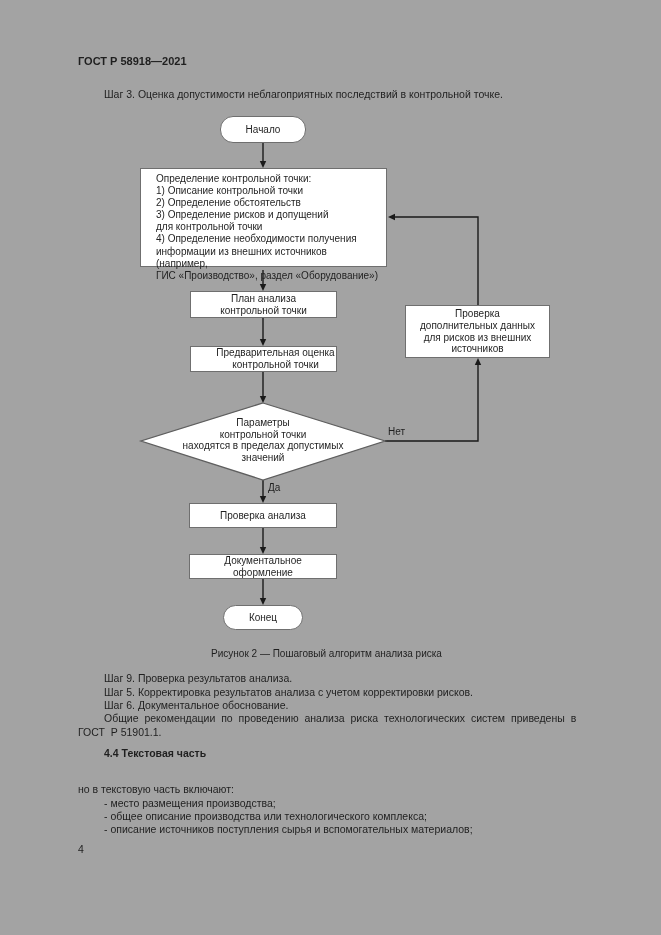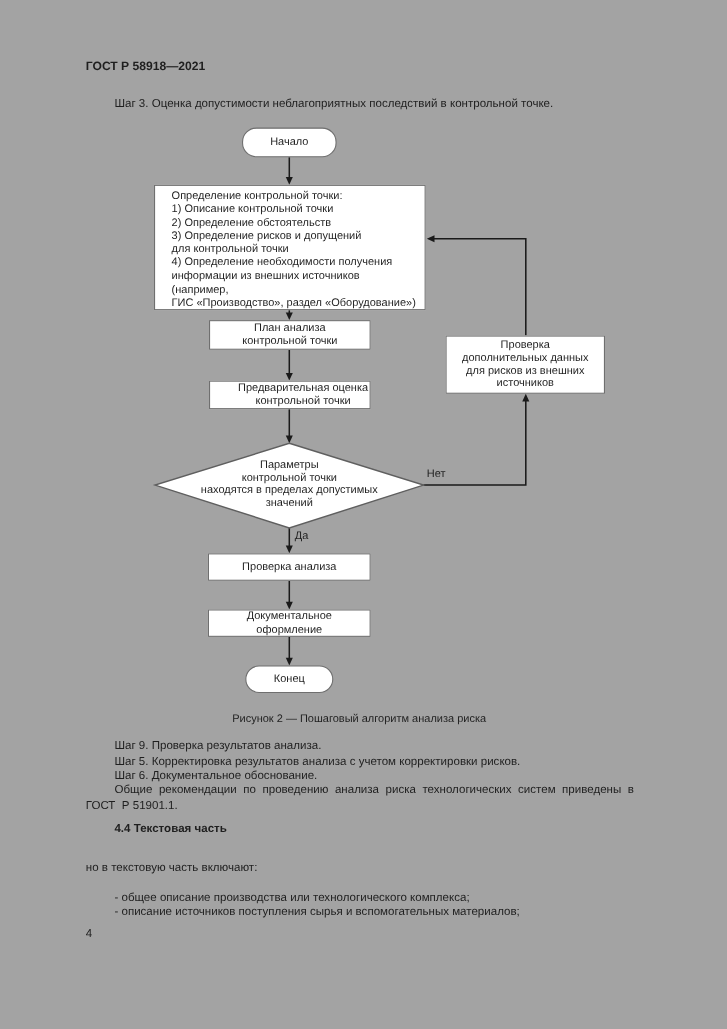--- a/index.html
+++ b/index.html
@@ -61,21 +61,21 @@
       <polygon points="474.8,365 481.2,365 478,358"></polygon>
       <polygon points="395,213.8 395,220.2 388,217"></polygon>
     </g>
     <polygon points="263,403 385,441 263,480 141,441" fill="#ffffff" stroke="#5f5f5f" stroke-width="1.3"></polygon>
   </svg>
 
   <div class="box term" style="left:220px;top:116px;width:86px;height:27px;">
     <span class="ws">Начало</span>
   </div>
 
-  <div class="box bigbox" style="left:140px;top:168px;width:247px;height:114px;">
+  <div class="box bigbox" style="left:140px;top:168px;width:247px;height:99px;">
     <span class="ws">Определение контрольной точки:
 1) Описание контрольной точки
 2) Определение обстоятельств
 3) Определение рисков и допущений
 для контрольной точки
 4) Определение необходимости получения
 информации из внешних источников (например,
 ГИС «Производство», раздел «Оборудование»)</span>
   </div>
 
@@ -121,18 +121,19 @@
 
   <div class="caption">Рисунок 2 — Пошаговый алгоритм анализа риска</div>
 
   <div class="bline indent" style="top:672px;">Шаг 9. Проверка результатов анализа.</div>
   <div class="bline indent" style="top:686px;">Шаг 5. Корректировка результатов анализа с учетом корректировки рисков.</div>
   <div class="bline indent" style="top:699px;">Шаг 6. Документальное обоснование.</div>
   <div class="bline indent jst" style="top:712px;">Общие рекомендации по проведению анализа риска технологических систем приведены в</div>
   <div class="bline pre" style="top:726px;">ГОСТ  Р 51901.1.</div>
   <div class="bline indent bold" style="top:747px;">4.4 Текстовая часть</div>
   <div class="bline" style="top:783px;">но в текстовую часть включают:</div>
+  <div class="bline indent" style="top:797px;">- место размещения производства;</div>
   <div class="bline indent" style="top:810px;">- общее описание производства или технологического комплекса;</div>
   <div class="bline indent" style="top:823px;">- описание источников поступления сырья и вспомогательных материалов;</div>
 
   <div class="pagenum">4</div>
 
 </div>
 
 </body></html>

